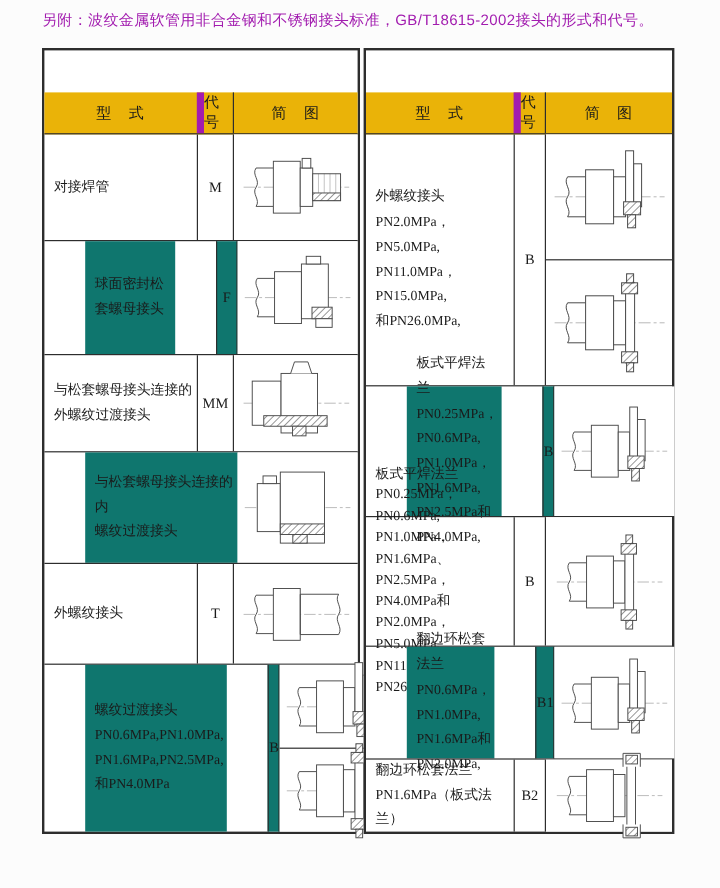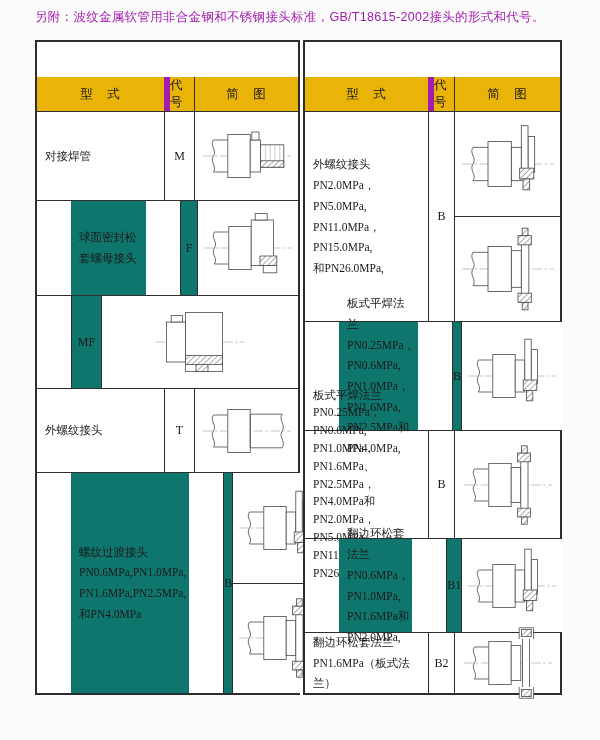--- a/index.html
+++ b/index.html
@@ -186,23 +186,34 @@
     <div class="row" style="flex:0 0 95px">
       <div class="cell type hl">球面密封松套螺母接头</div>
       <div class="cell code hl">F</div>
       <div class="cell diagram">
         <svg class="diag" viewBox="0 0 120 100">
             <use href="#d-f"></use>
           </svg>
       </div>
     </div>
 
+    <div class="row" style="flex:0 0 81px">
+      <div class="cell type">与松套螺母接头连接的
+外螺纹过渡接头</div>
+      <div class="cell code">MM</div>
+      <div class="cell diagram">
+        <svg class="diag" viewBox="0 0 120 100">
+            <use href="#d-mm"></use>
+          </svg>
+      </div>
+    </div>
 
     <div class="row" style="flex:0 0 93px">
-      <div class="cell code hl">MF</div>
+      <div class="cell type hl">与松套螺母接头连接的内
+螺纹过渡接头</div>
       <div class="cell diagram">
         <svg class="diag" viewBox="0 0 120 100">
             <use href="#d-mf"></use>
           </svg>
       </div>
     </div>
 
     <div class="row" style="flex:0 0 84px">
       <div class="cell type">外螺纹接头</div>
       <div class="cell code">T</div>

